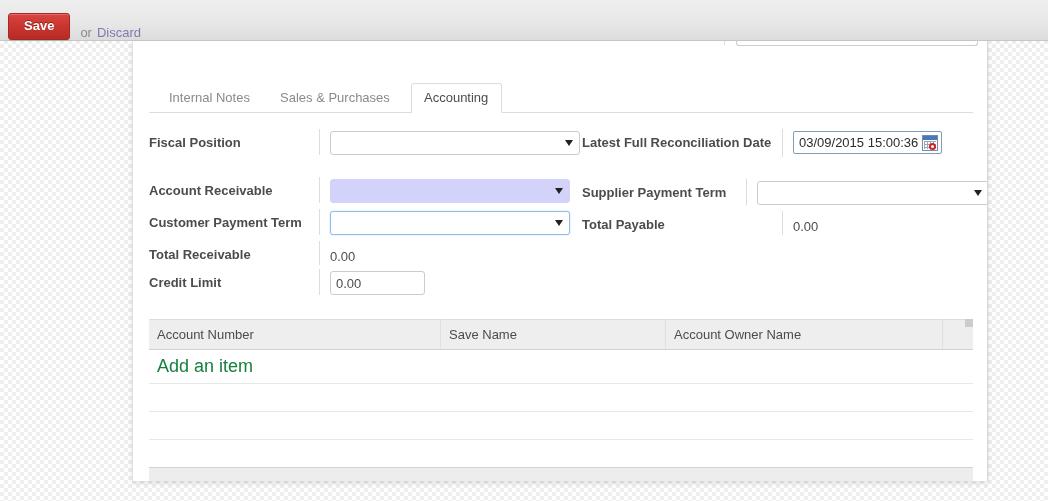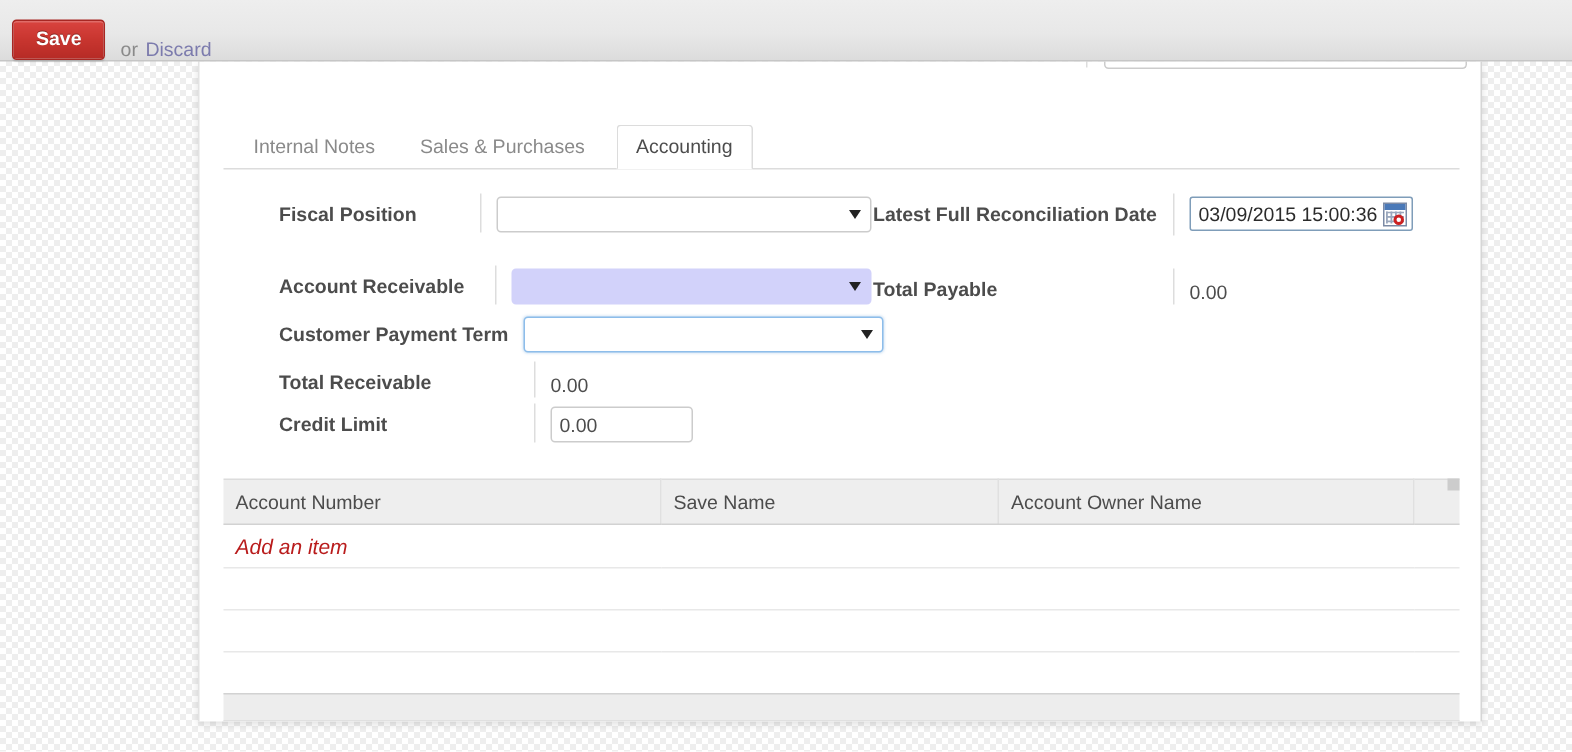--- a/index.html
+++ b/index.html
@@ -155,21 +155,21 @@
     min-height: 24px;
   }
   .flabel {
     font-weight: bold;
     font-size: 13px;
     color: #4c4c4c;
     padding-top: 6px;
     box-sizing: border-box;
     white-space: nowrap;
   }
-  .flabel.L { width: 170px; margin-left: 37px; }
+  .flabel.L { width: 170px; }
   .flabel.R { width: 200px; }
   .fsep {
     width: 1px;
     background: #dddddd;
     align-self: stretch;
     margin-right: 0;
   }
   .fval {
     padding-left: 10px;
     padding-top: 2px;
@@ -317,25 +317,24 @@
   }
   .o2m thead th.last { border-right: none; width: 14px; }
   .o2m td {
     border-bottom: 1px solid #e8e8e8;
     padding: 6px 8px;
     height: 14px;
     color: #4c4c4c;
   }
   .o2m td.empty { padding: 6px 8px; }
   .add-link {
-    color: #b91c1c;
+    color: #15803d;
     text-decoration: none;
     cursor: pointer;
-    font-size: 14px;
-    font-style: italic;
+    font-size: 18px;
   }
   .o2m-footer {
     height: 17px;
     background: #ededed;
     border-top: 1px solid #d2d2d2;
     border-bottom: 1px solid #e0e0e0;
   }
   .tbl-scroll {
     position: absolute;
     right: 0px;
@@ -433,20 +432,30 @@
             <span class="cal-icon">
               <span class="cal-top"></span>
               <span class="cal-grid"></span>
               <span class="cal-dot"></span>
             </span>
           </span>
         </div>
       </div>
 
 
+      <div class="frow" style="margin-bottom:6px;">
+        <div class="flabel R">Supplier Payment Term</div>
+        <div class="fsep"></div>
+        <div class="fval">
+          <div class="sel w-rstd">
+            <span></span>
+            <span class="caret"></span>
+          </div>
+        </div>
+      </div>
 
       <div class="frow">
         <div class="flabel R">Total Payable</div>
         <div class="fsep"></div>
         <div class="fval">
           <div class="plainval">0.00</div>
         </div>
       </div>
 
     </div>

